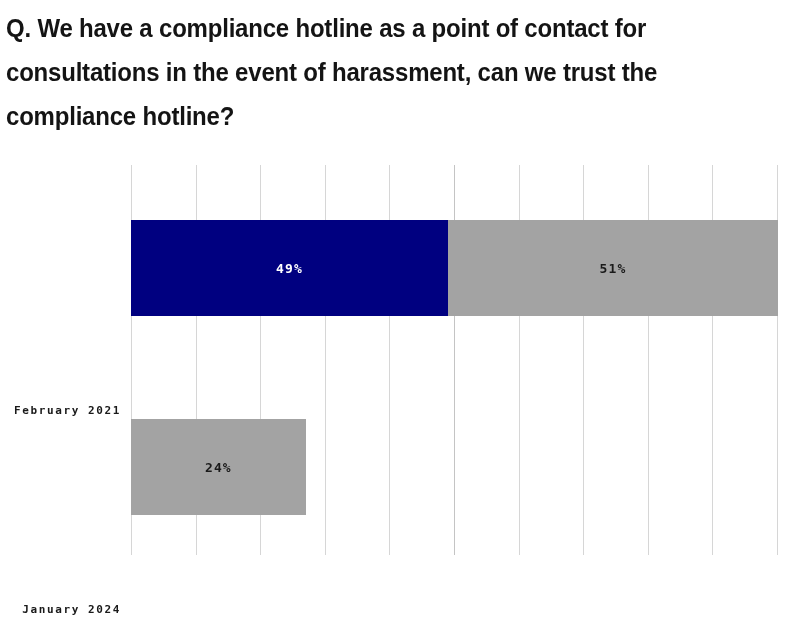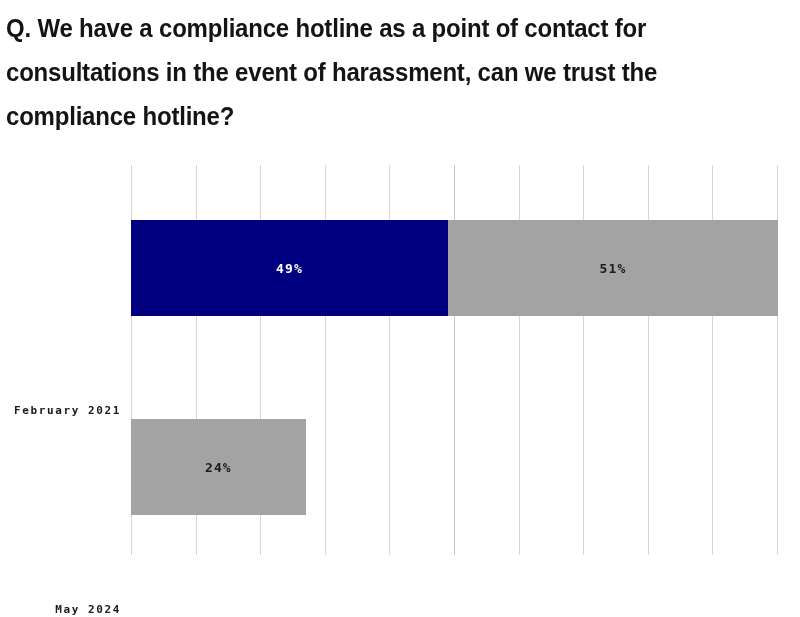--- a/index.html
+++ b/index.html
@@ -143,15 +143,15 @@
 
     <div class="bar-row" id="bar-row-1">
       <div class="bar-seg no" style="width:27%;">
         <span class="bar-value">24%</span>
       </div>
     </div>
 
   </div>
 
   <div class="axis-label" id="axis-label-0">February 2021</div>
-  <div class="axis-label" id="axis-label-1">May 2024</div>
+  <div class="axis-label" id="axis-label-1">January 2024</div>
 
 </div>
 
 </body></html>

